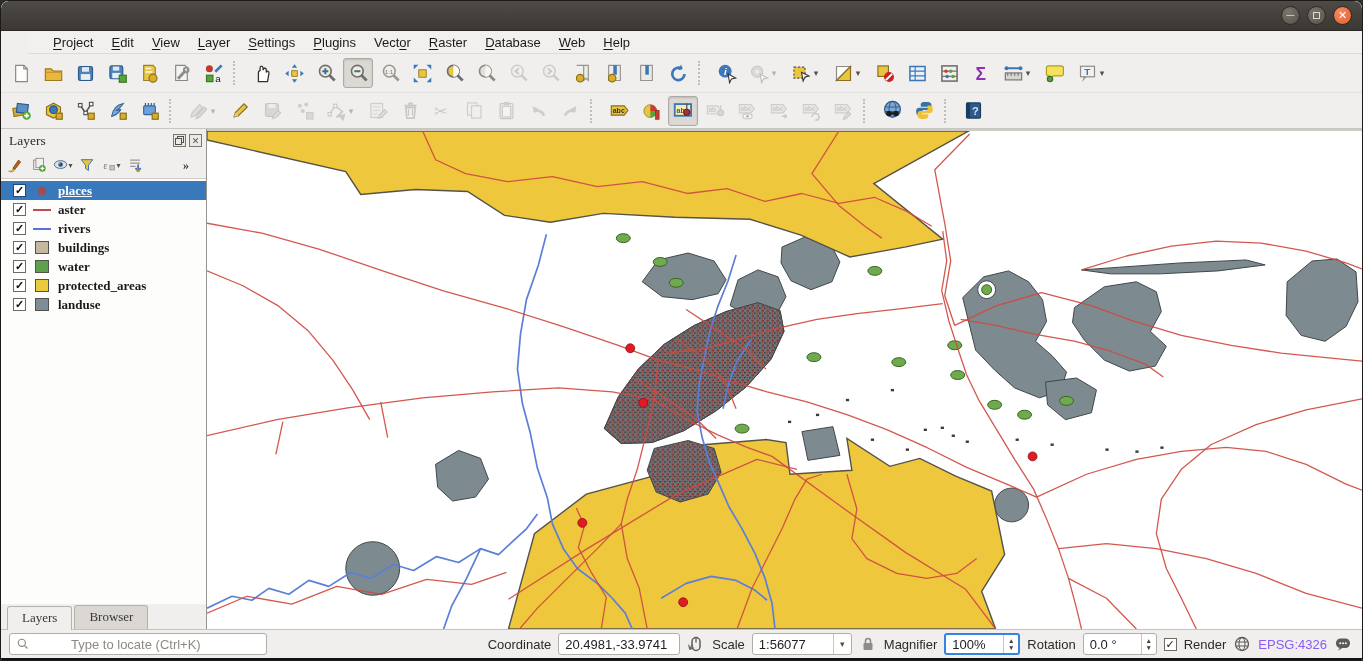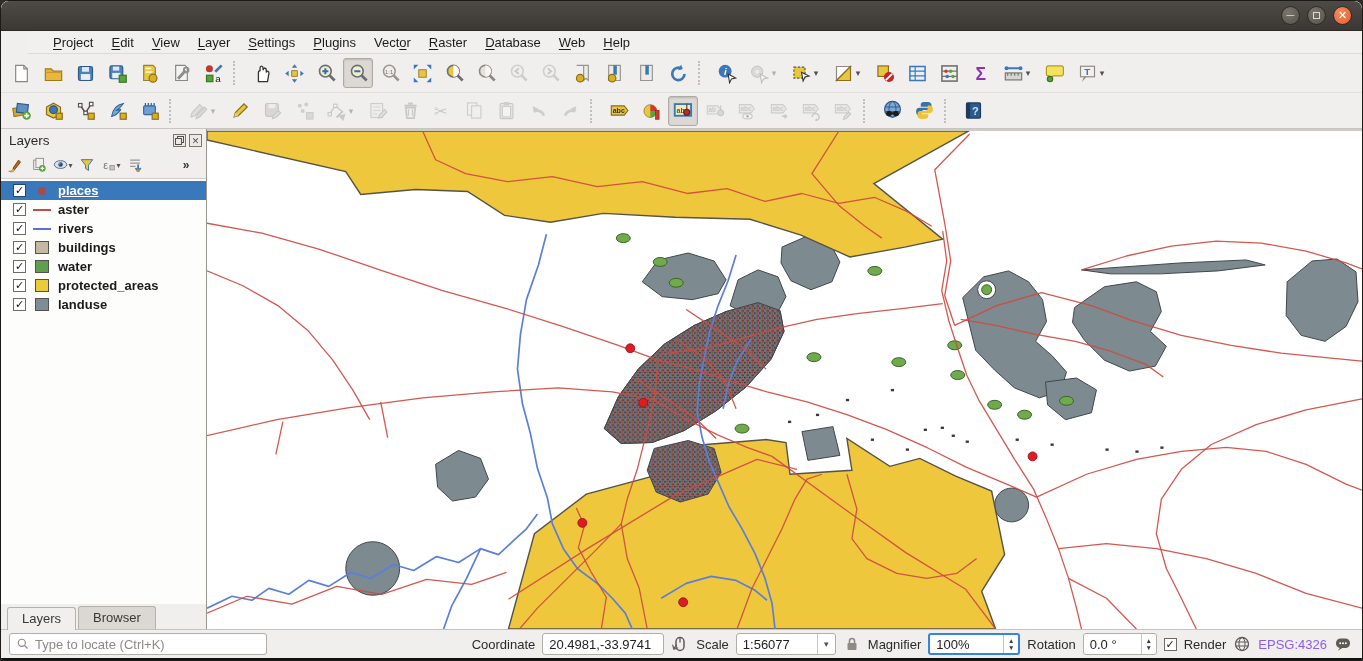--- a/index.html
+++ b/index.html
@@ -27,21 +27,21 @@
   .tb2 { height:37px; flex:0 0 37px; border-top:1px solid #e2e0dc; border-bottom:1px solid #c9c6c1; }
   .tb-btn { width:30px; height:30px; border:1px solid transparent; border-radius:3px; display:flex; align-items:center; justify-content:center; position:relative; margin:0 1px; }
   .tb-btn.active { background:#dcd9d4; border-color:#aeaba5; box-shadow:inset 0 1px 2px rgba(0,0,0,.15); }
   .tb-btn.disabled { opacity:.38; filter:grayscale(.9); }
   .tb-ic { width:21px; height:21px; }
   .tb-btn .dd { position:absolute; right:-6px; top:50%; transform:translateY(-50%); font-size:9px; color:#55524d; width:10px; text-align:center; }
   .tb-btn.hasdd { margin-right:11px; }
   .tb-sep { width:9px; height:24px; margin:0 4px; border-left:2px dotted #c2bfb9; }
 
   
-  .main { flex:1 1 auto; display:flex; min-height:0; }
+  .main { flex:1 1 auto; display:flex; min-height:0;font-family:Liberation Serif, serif; }
 
   
   .panel { width:206px; flex:0 0 206px; background:#f0efed; border-right:1px solid #98958f; display:flex; flex-direction:column; }
   .panel-header { height:23px; display:flex; align-items:center; padding:0 4px 0 8px; font-size:13.5px; color:#2c2b29; }
   .panel-header .ph-btns { margin-left:auto; display:flex; gap:3px; }
   .ph-btn { width:13px; height:13px; border:1px solid #7a776f; display:flex; align-items:center; justify-content:center; font-size:9px; color:#55524d; background:#eceae6; }
   .panel-toolbar { height:26px; display:flex; align-items:center; padding:0 2px; }
   .p-btn { width:24px; height:22px; display:flex; align-items:center; justify-content:center; border-radius:2px; position:relative; }
   .p-btn svg { width:16px; height:16px; }
   .p-btn .dd { font-size:8px; color:#55524d; margin-left:-1px; }
@@ -60,21 +60,21 @@
   .ptab { padding:3px 14px 4px; font-size:13px; border:1px solid #b5b2ac; border-bottom:none; border-radius:3px 3px 0 0; background:#dbd8d3; color:#3a3834; }
   .ptab.active { background:#f0efed; border-color:#b5b2ac; position:relative; top:1px; }
 
   
   .map-wrap { flex:1 1 auto; position:relative; background:#fff; border-top:2px solid #cdcbc7; }
   .map-wrap svg.map { position:absolute; inset:0; width:100%; height:100%; }
 
   
   .statusbar { height:31px; flex:0 0 31px; background:#f0efed; border-top:1px solid #c6c3bd; display:flex; align-items:center; padding:0 10px 0 8px; gap:7px; border-bottom:2px solid #141210; }
   .locator { width:258px; height:22px; background:#fff; border:1px solid #b1aea8; border-radius:3px; display:flex; align-items:center; padding:0 6px; gap:5px; }
-  .locator input { border:none; outline:none; width:100%; font-size:13px; color:#4c1d95; background:transparent; font-family:inherit; }
+  .locator input { border:none; outline:none; width:100%; font-size:13px; color:#4c1d95; background:transparent; font-family:inherit;margin-left:36px; }
   .locator input::placeholder { color:#8d8a85; }
   .sb-spacer { flex:1 1 auto; }
   .sb-label { color:#2c2b29; font-size:13px; white-space:nowrap;text-align:center; }
   .sb-field { height:22px; background:#fff; border:1px solid #b1aea8; border-radius:3px; display:flex; align-items:center; padding:0 6px; font-size:13px; color:#222; white-space:nowrap; }
   .sb-combo { width:100px; justify-content:space-between; padding-right:0; }
   .sb-combo .arrow-zone { width:18px; align-self:stretch; border-left:1px solid #c9c6c1; display:flex; align-items:center; justify-content:center; font-size:9px; color:#55524d; }
   .sb-spin { padding-right:0; justify-content:space-between; }
   .sb-spin .spin-zone { width:15px; align-self:stretch; border-left:1px solid #c9c6c1; display:flex; flex-direction:column; align-items:center; justify-content:center; font-size:6.5px; line-height:7px; color:#3f3d39; }
   .sb-spin.focused { border:2px solid #3584e4; }
   .sb-icon { width:18px; height:18px; flex:0 0 18px; }
@@ -787,21 +787,21 @@
     <div class="sb-field sb-combo">
       <span>1:56077</span>
       <span class="arrow-zone">▾</span>
     </div>
     <svg class="sb-icon" viewBox="0 0 18 18">
         <rect x="4.5" y="8" width="9" height="7" rx="1" fill="#8e8b86"></rect>
         <path d="M6.5,8.3 V6 a2.5,2.5 0 0 1 5,0 V8.3" fill="none" stroke="#8e8b86" stroke-width="1.6"></path>
       </svg>
 
     <span class="sb-label">Magnifier</span>
-    <div class="sb-field sb-spin focused" style="width:92px">
+    <div class="sb-field sb-spin focused" style="width:76px">
       <span>100%</span>
       <span class="spin-zone">
           <span>▲</span>
           <span>▼</span>
         </span>
     </div>
 
     <span class="sb-label">Rotation</span>
     <div class="sb-field sb-spin" style="width:74px">
       <span>0.0 °</span>

